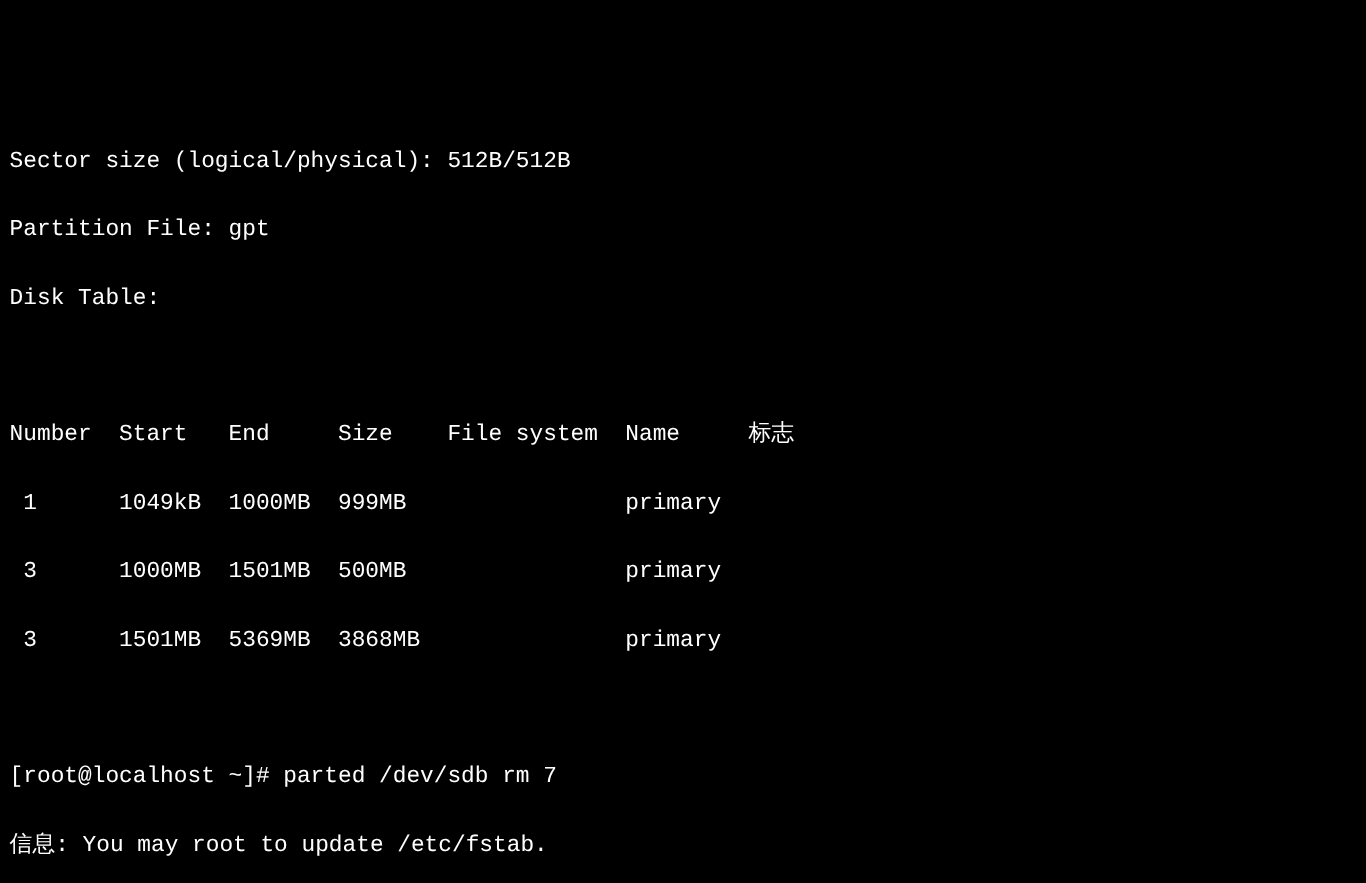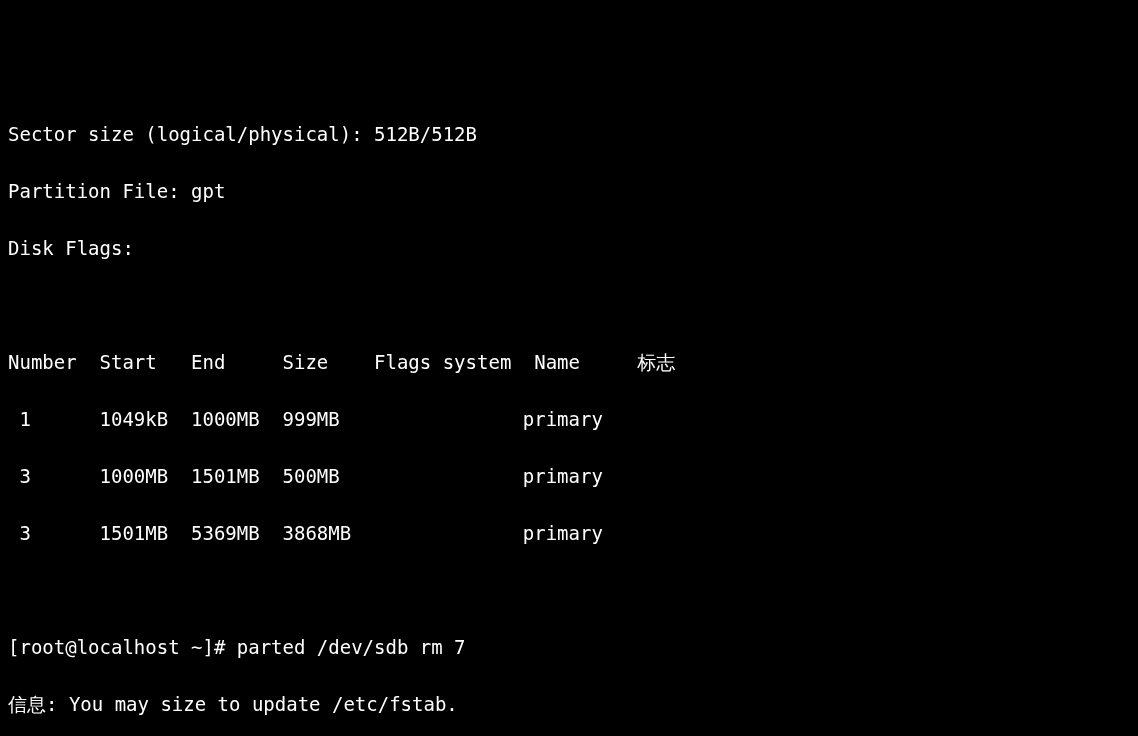--- a/index.html
+++ b/index.html
@@ -8,38 +8,38 @@
       color: #fff;
       font-family: "Consolas", "Menlo", "DejaVu Sans Mono", "Courier New", monospace;
       font-size: 19px;
       line-height: 1.5;
       padding: 6px 8px;
       white-space: pre;
       width: 1138px;
       height: 736px;
       overflow: hidden;
     }
-    .line { display: block; }
+    .line { display: block; font-family: Liberation Mono, monospace; }
   </style>
 </head>
 <body>
 
 
 
 <span class="line">Sector size (logical/physical): 512B/512B</span>
 <span class="line">Partition File: gpt</span>
-<span class="line">Disk Flags:</span>
+<span class="line">Disk Table:</span>
 <span class="line"> </span>
-<span class="line">Number  Start   End     Size    Flags system  Name     标志</span>
+<span class="line">Number  Start   End     Size    File system  Name     标志</span>
 <span class="line"> 1      1049kB  1000MB  999MB                primary</span>
 <span class="line"> 3      1000MB  1501MB  500MB                primary</span>
 <span class="line"> 3      1501MB  5369MB  3868MB               primary</span>
 <span class="line"> </span>
 <span class="line">[root@localhost ~]# parted /dev/sdb rm 7</span>
-<span class="line">信息: You may size to update /etc/fstab.</span>
+<span class="line">信息: You may root to update /etc/fstab.</span>
 
 
 
 
 
 
 
 
 
 

